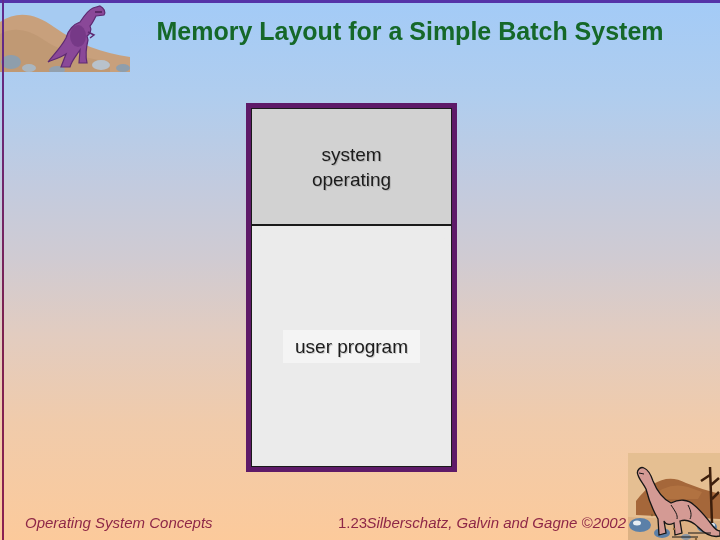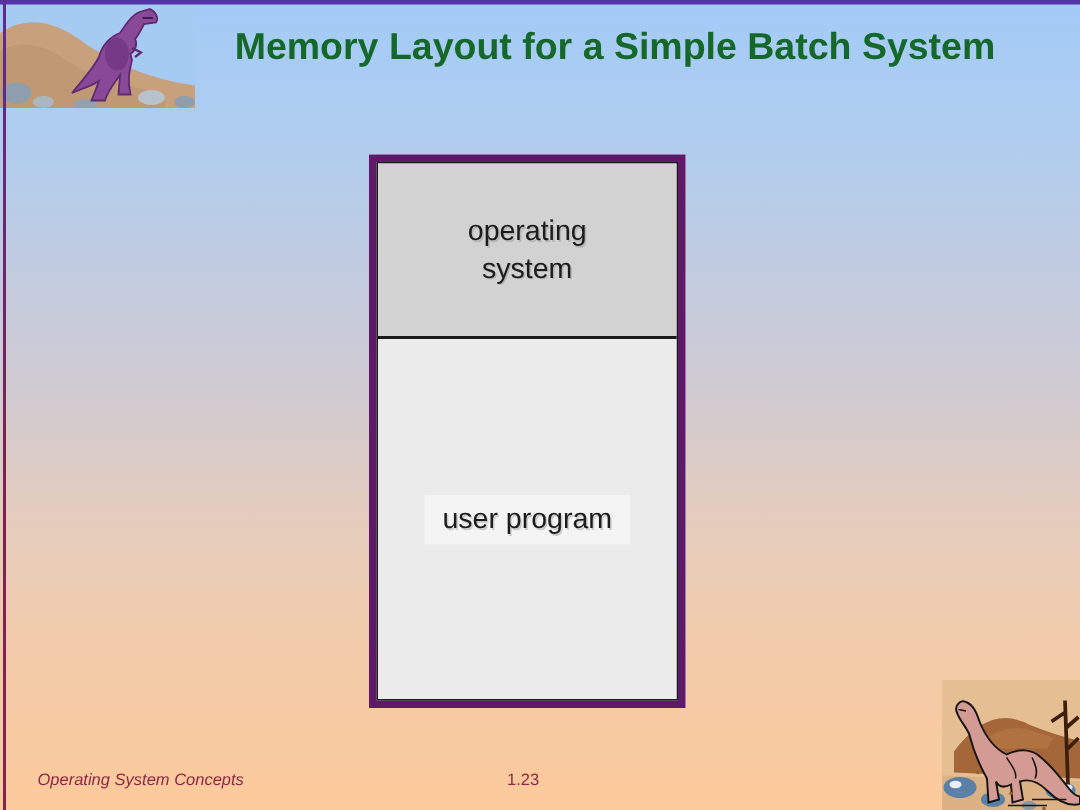--- a/index.html
+++ b/index.html
@@ -55,35 +55,35 @@
     height:115px;flex:none;
     background:var(--c-os-bg,#d2d2d2);
     display:flex;align-items:center;justify-content:center;
   }
   .section-divider{
     height:2px;flex:none;background:var(--c-box-inner-border,#1a1a1a);
   }
   .user-section{
     flex:1;
     background:var(--c-user-bg,#ebebeb);
-    display:flex;align-items:center;justify-content:center;
+    display:flex;align-items:center;justify-content:center;border-radius:31px;
   }
   .mem-label{
     text-align:center;
     font-size:19px;line-height:25px;
     color:var(--c-label-text,#1c1c1c);
     text-shadow:1px 1px 0 rgba(130,130,130,0.35);
   }
   .user-section .mem-label{
     background:rgba(255,255,255,0.45);
     padding:4px 12px;
   }
   .footer{
     position:absolute;left:0;right:0;top:512px;height:20px;
-    font-size:11px;font-style:italic;
+    font-size:15px;font-style:italic;
     color:var(--c-footer,#8e2747);
     z-index:4;
   }
   .footer-left{position:absolute;left:25px;top:2px;}
   .footer-page{position:absolute;left:338px;top:2px;font-style:normal;text-align:center;}
   .footer-right{position:absolute;right:94px;top:2px;}
 </style>
 </head>
 <body>
 
@@ -109,36 +109,37 @@
     <path d="M95,12 L102,12" stroke="#3c1748" stroke-width="1.2"></path>
   </svg>
 </div>
 
 <div class="slide-title">Memory Layout for a Simple Batch System</div>
 
 <div class="memory-box">
   <div class="memory-box-inner">
     <div class="os-section">
       <div class="mem-label">
+        <div>system</div>
         <div>operating</div>
-        <div>system</div>
       </div>
     </div>
     <div class="section-divider"></div>
     <div class="user-section">
       <div class="mem-label">
         <div>user program</div>
       </div>
     </div>
   </div>
 </div>
 
 <div class="footer">
   <span class="footer-left">Operating System Concepts</span>
   <span class="footer-page">1.23</span>
+  <span class="footer-right">Silberschatz, Galvin and Gagne ©2002</span>
 </div>
 
 <div class="corner-bottom-right">
   <svg width="92" height="87" viewBox="0 0 92 87">
     <rect x="0" y="0" width="92" height="87" fill="#e5bf92"></rect>
     <path d="M8,48 Q32,16 58,30 Q75,37 92,41 L92,66 L8,62 Z" fill="#a5673a"></path>
     <path d="M20,46 Q40,28 60,34 L74,39 L70,46 Z" fill="#b77844" opacity="0.7"></path>
     <path d="M0,64 L92,68 L92,87 L0,87 Z" fill="#dcb183"></path>
     <ellipse cx="12" cy="72" rx="11" ry="7" fill="#5b80a8"></ellipse>
     <ellipse cx="9" cy="70" rx="4" ry="2.5" fill="#e8eef4"></ellipse>

